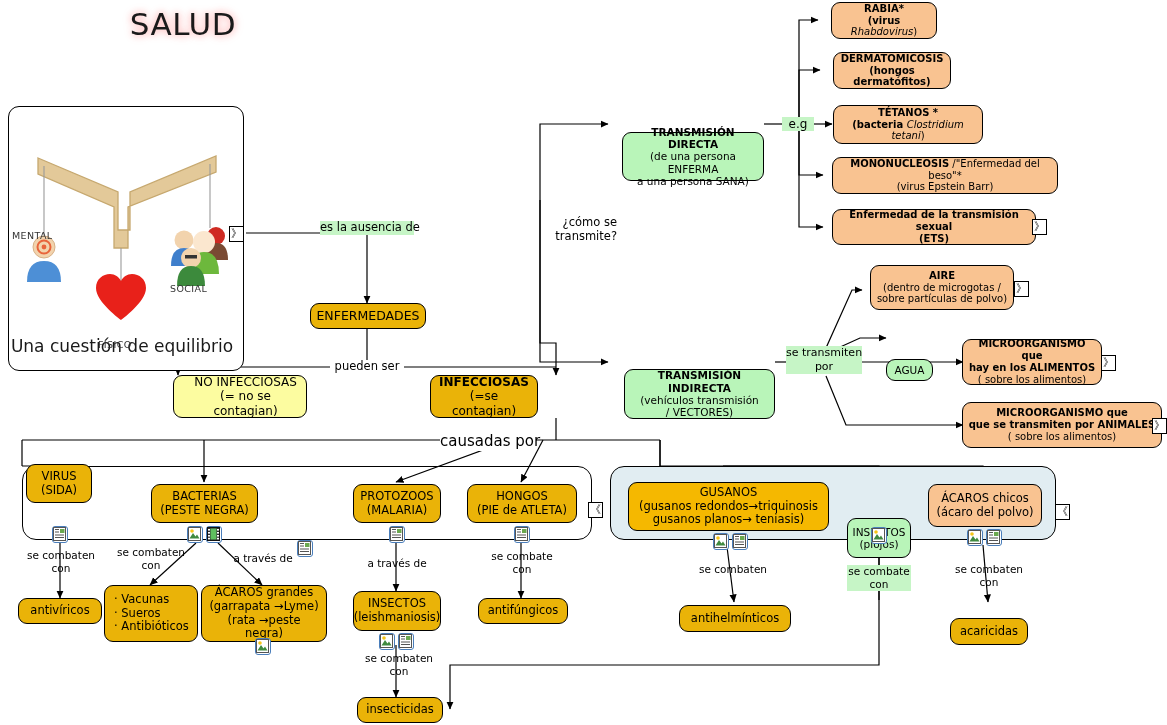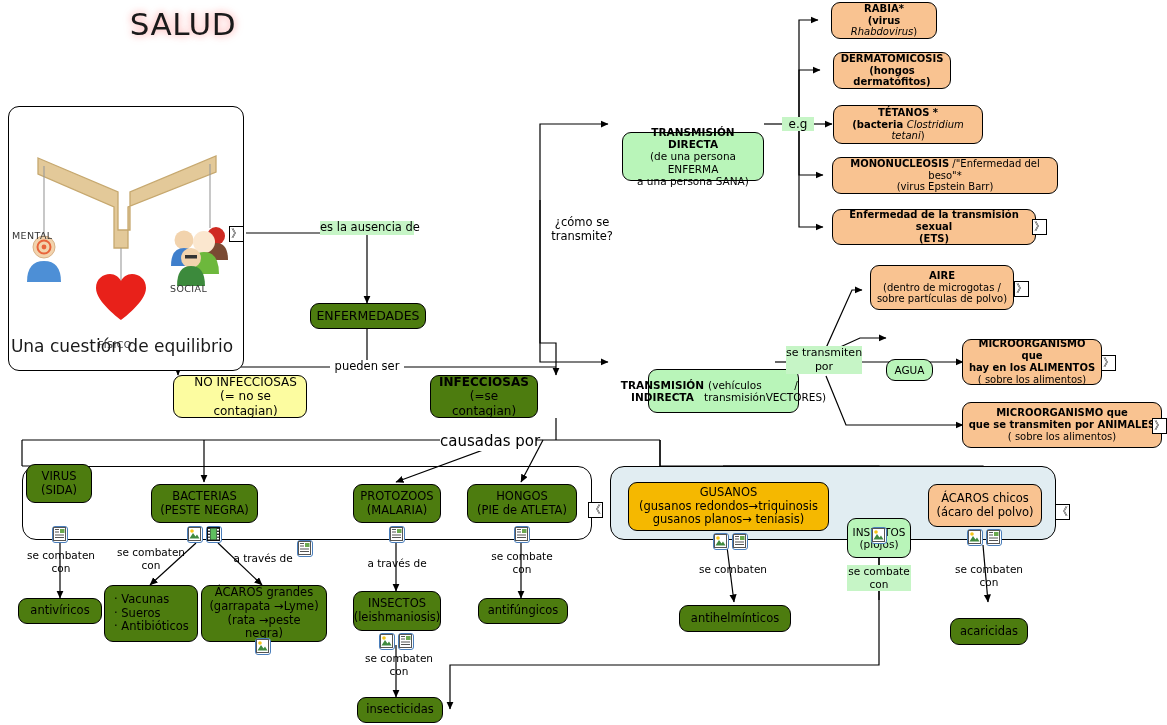--- a/index.html
+++ b/index.html
@@ -11,21 +11,21 @@
   
   .node{position:absolute;box-sizing:border-box;border:1.3px solid #000;
         border-radius:9px;display:flex;align-items:center;justify-content:center;
         text-align:center;line-height:1.18;padding:3px 5px;}
   .b{font-weight:bold;}
   .it{font-style:italic;}
 
   .green{background:#b9f5b9;margin-top:32px;}
   .orange{background:#f9c391;}
   .yellow{background:#fcfca0;padding-left:16px;}
-  .bluegrey{background:#4d7c0f;}
+  .bluegrey{background:#eab308;}
   .amber{background:#f5b800;}
 
   
   .lbl{position:absolute;text-align:center;line-height:1.18;
        background:transparent;white-space:nowrap;}
   .lbl.hl{background:#c6f5c6;}
 
   
   .group{position:absolute;box-sizing:border-box;border:1.3px solid #000;
          border-radius:14px;background:transparent;}
@@ -176,21 +176,21 @@
   <div class="node yellow" style="left:173px;top:375px;width:134px;height:43px;font-size:12px;flex-direction:column">
     <span>NO INFECCIOSAS</span>
     <span>(= no se contagian)</span>
   </div>
 
   <div class="node bluegrey" style="left:430px;top:375px;width:108px;height:43px;font-size:12px;flex-direction:column">
     <span class="b">INFECCIOSAS</span>
     <span>(=se contagian)</span>
   </div>
 
-  <div class="lbl" style="left:547px;top:216px;width:70px;font-size:11.5px;text-align:center">
+  <div class="lbl" style="left:547px;top:216px;width:70px;font-size:11.5px;text-align:right">
     <div>¿cómo se</div>
     <div>transmite?</div>
   </div>
 
   <div class="node green" style="left:622px;top:100px;width:142px;height:49px;font-size:10.5px;flex-direction:column">
     <span class="b">TRANSMISIÓN DIRECTA</span>
     <span>(de una persona ENFERMA</span>
     <span>a una persona SANA)</span>
   </div>
   <div class="lbl hl" style="left:782px;top:117px;width:32px;font-size:12px">e.g</div>
@@ -214,21 +214,21 @@
     <span><span class="b">MONONUCLEOSIS</span><span> /"Enfermedad del beso"*</span></span>
     <span>(virus Epstein Barr)</span>
   </div>
 
   <div class="node orange" style="left:832px;top:209px;width:204px;height:36px;font-size:10px;flex-direction:column">
     <span class="b">Enfermedad de la transmisión sexual</span>
     <span class="b">(ETS)</span>
   </div>
   <div class="chev" style="left:1032px;top:219px">》</div>
 
-  <div class="node green" style="left:648px;top:337px;width:151px;height:44px;font-size:10.5px;flex-direction:row">
+  <div class="node green" style="left:624px;top:337px;width:151px;height:50px;font-size:10.5px;flex-direction:column">
     <span class="b">TRANSMISIÓN INDIRECTA</span>
     <span>(vehículos transmisión</span>
     <span>/ VECTORES)</span>
   </div>
   <div class="lbl hl" style="left:786px;top:346px;width:76px;font-size:11px;line-height:1.25">
     <div>se transmiten</div>
     <div>por</div>
   </div>
 
   <div class="node orange" style="left:870px;top:265px;width:144px;height:45px;font-size:10px;flex-direction:column">

